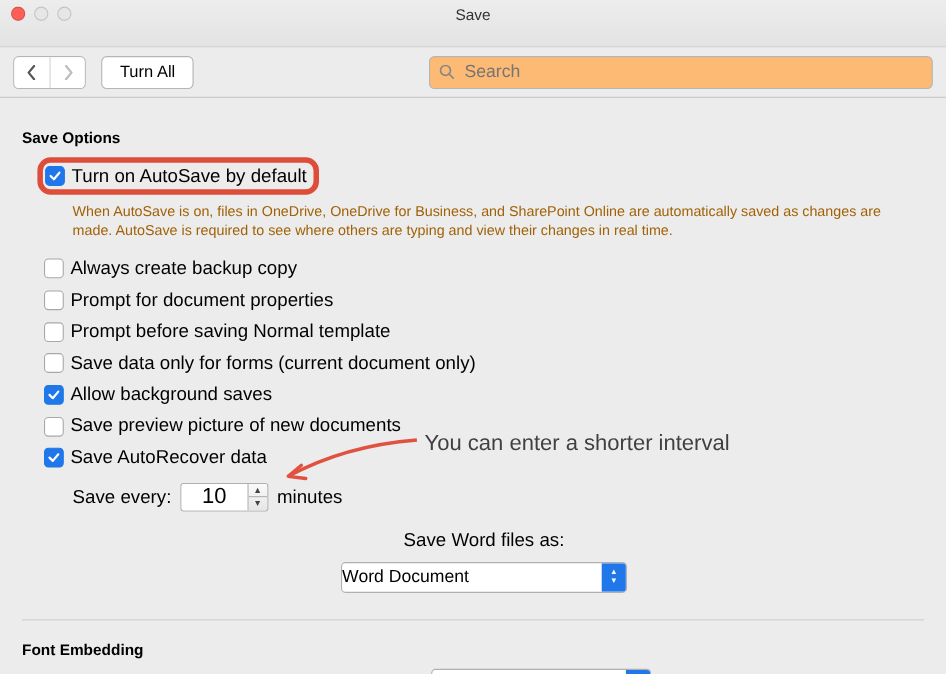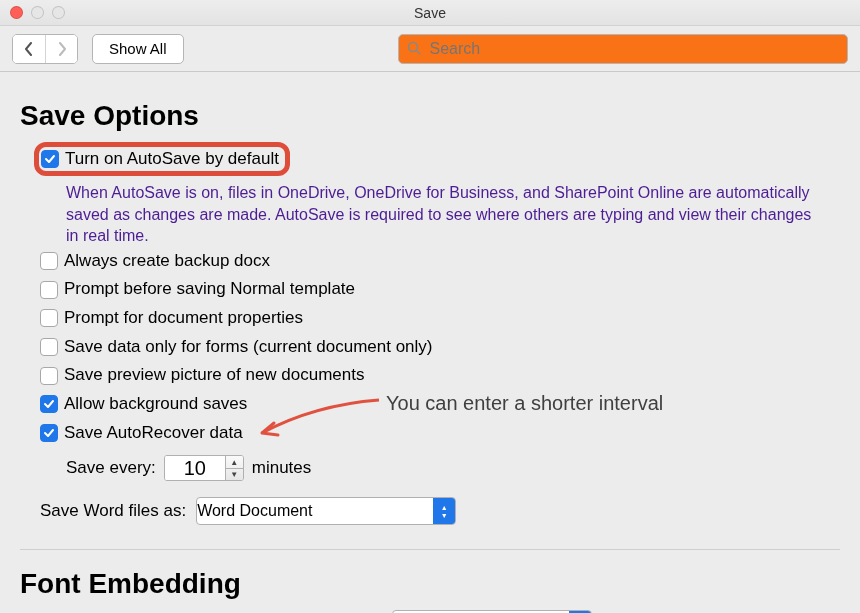--- a/index.html
+++ b/index.html
@@ -8,21 +8,21 @@
     width: 860px;
     height: 613px;
     font-family: -apple-system, "Helvetica Neue", Arial, sans-serif;
     font-size: 17px;
     color: #000;
     background: #ececec;
     overflow: hidden;
     position: relative;
   }
   .titlebar {
-    height: 26px;
+    height: 43px;
     background: linear-gradient(#ededed,#e3e3e3);
     border-bottom: 1px solid #d2d2d2;
     position: relative;
     text-align: center;
     line-height: 26px;
     font-size: 14px;
     color: #333;
   }
   .traffic {
     position: absolute;
@@ -67,51 +67,51 @@
     border-radius: 5px;
     background: #fff;
     font-size: 15px;
     cursor: pointer;
   }
   .search-wrap {
     flex: 1;
     height: 30px;
     border: 1px solid #b5b5b5;
     border-radius: 5px;
-    background: #f97316;
+    background: #fdba74;
     display: flex;
     align-items: center;
     padding: 0 8px;
     margin-left: 200px;
   }
   .search-wrap svg { margin-right:6px; flex-shrink:0;}
   .search-wrap input {
     border: none; outline: none;
     font-size: 16px;
     width: 100%;
     background: transparent;
   }
   .content { padding: 28px 20px 0 20px; }
-  .section-title { font-weight: 700; font-size: 28px; margin-bottom: 10px; }
+  .section-title { font-weight: 700; font-size: 14px; margin-bottom: 10px; }
   .opt-row { display:flex; align-items:center; gap:6px; margin-bottom:4px; padding-left:20px; line-height:1.45; }
   .checkbox {
     width:18px; height:18px; border:1px solid #a8a8a8; border-radius:4px;
     background:#fff; display:inline-flex; align-items:center; justify-content:center;
     flex-shrink:0; cursor:pointer;
   }
   .checkbox.checked { background:#1f77ea; border-color:#1f77ea; }
   .checkbox.checked svg { display:block; }
   .checkbox svg { display:none; }
   .description {
     padding-left: 46px;
     padding-right: 20px;
-    font-size: 16px;
-    color:#4c1d95;
+    font-size: 13px;
+    color:#a16207;
     margin-top:4px;
-    margin-bottom:2px;
+    margin-bottom:14px;
     line-height:1.35;
   }
   .highlight-box {
     border: 5px solid #de4d3a;
     border-radius: 12px;
     padding: 2px 6px 2px 2px;
     display:inline-flex;
     align-items:center;
     gap:6px;
     margin-left:14px;
@@ -131,21 +131,21 @@
   }
   .stepper {
     width:18px;
     border-left:1px solid #b0b0b0;
     display:flex; flex-direction:column;
     background:linear-gradient(#fafafa,#e6e6e6);
     height:100%;
   }
   .stepper div { flex:1; display:flex; align-items:center; justify-content:center; font-size:8px; color:#444; cursor:pointer;}
   .stepper div + div { border-top:1px solid #b0b0b0; }
-  .save-as-row { padding-left:20px; display:flex; align-items:center; gap:10px; margin-bottom:24px;}
+  .save-as-row { padding-left:20px; display:flex; align-items:center; gap:10px; margin-bottom:24px;flex-direction:column;}
   .dropdown {
     display:flex; align-items:center; justify-content:space-between;
     background:#fff;
     border:1px solid #b0b0b0;
     border-radius:4px;
     height:28px;
     min-width:260px;
     overflow:hidden;
     cursor:pointer;
     font-size:16px;
@@ -187,21 +187,21 @@
       <svg width="10" height="14" viewBox="0 0 10 14">
           <path d="M7 1 L2 7 L7 13" stroke="#555" stroke-width="2" fill="none" stroke-linecap="round" stroke-linejoin="round"></path>
         </svg>
     </button>
     <button>
       <svg width="10" height="14" viewBox="0 0 10 14">
           <path d="M3 1 L8 7 L3 13" stroke="#bbb" stroke-width="2" fill="none" stroke-linecap="round" stroke-linejoin="round"></path>
         </svg>
     </button>
   </div>
-  <button class="showall">Show All</button>
+  <button class="showall">Turn All</button>
   <div class="search-wrap">
     <svg width="15" height="15" viewBox="0 0 15 15">
         <circle cx="6" cy="6" r="4.5" stroke="#888" stroke-width="1.5" fill="none"></circle>
         <line x1="9.5" y1="9.5" x2="13" y2="13" stroke="#888" stroke-width="1.5" stroke-linecap="round"></line>
       </svg>
     <input type="text" placeholder="Search" style="">
   </div>
 </div>
 
 <div class="content">
@@ -214,45 +214,45 @@
           <path d="M2 6 L5 9 L10 3" stroke="#fff" stroke-width="2" fill="none" stroke-linecap="round" stroke-linejoin="round"></path>
         </svg>
     </span>
     <span>Turn on AutoSave by default</span>
   </div>
 
   <div class="description">When AutoSave is on, files in OneDrive, OneDrive for Business, and SharePoint Online are automatically saved as changes are made. AutoSave is required to see where others are typing and view their changes in real time.</div>
 
   <div class="opt-row">
     <span class="checkbox"></span>
-    <span>Always create backup docx</span>
+    <span>Always create backup copy</span>
+  </div>
+  <div class="opt-row">
+    <span class="checkbox"></span>
+    <span>Prompt for document properties</span>
   </div>
   <div class="opt-row">
     <span class="checkbox"></span>
     <span>Prompt before saving Normal template</span>
   </div>
   <div class="opt-row">
     <span class="checkbox"></span>
-    <span>Prompt for document properties</span>
-  </div>
-  <div class="opt-row">
-    <span class="checkbox"></span>
     <span>Save data only for forms (current document only)</span>
-  </div>
-  <div class="opt-row">
-    <span class="checkbox"></span>
-    <span>Save preview picture of new documents</span>
   </div>
   <div class="opt-row">
     <span class="checkbox checked">
         <svg width="12" height="12" viewBox="0 0 12 12">
           <path d="M2 6 L5 9 L10 3" stroke="#fff" stroke-width="2" fill="none" stroke-linecap="round" stroke-linejoin="round"></path>
         </svg>
       </span>
     <span>Allow background saves</span>
+  </div>
+  <div class="opt-row">
+    <span class="checkbox"></span>
+    <span>Save preview picture of new documents</span>
   </div>
   <div class="opt-row">
     <span class="checkbox checked">
         <svg width="12" height="12" viewBox="0 0 12 12">
           <path d="M2 6 L5 9 L10 3" stroke="#fff" stroke-width="2" fill="none" stroke-linecap="round" stroke-linejoin="round"></path>
         </svg>
       </span>
     <span>Save AutoRecover data</span>
   </div>
 

